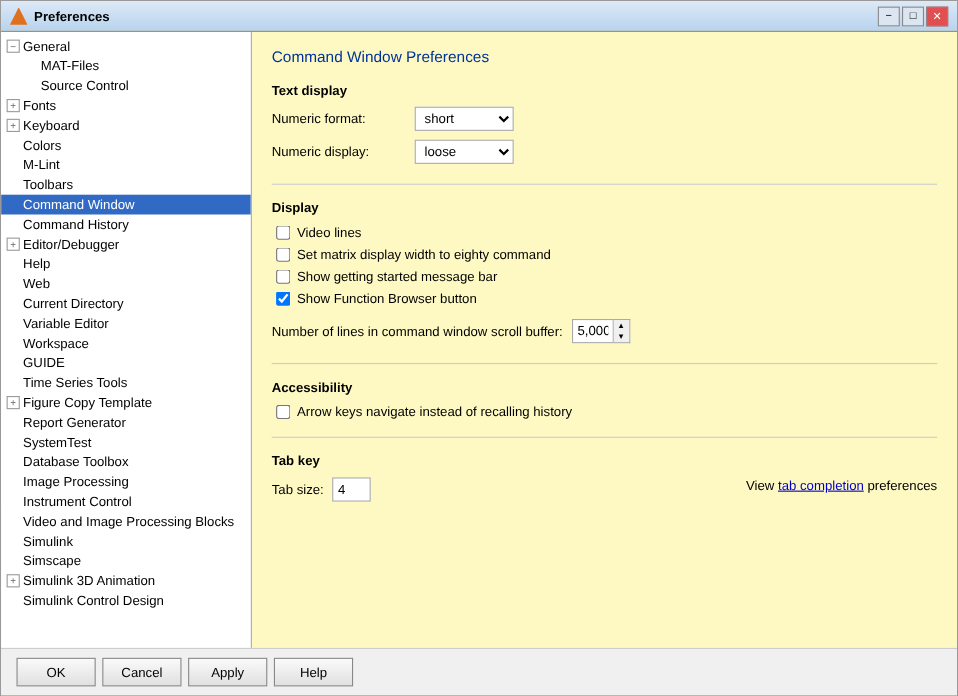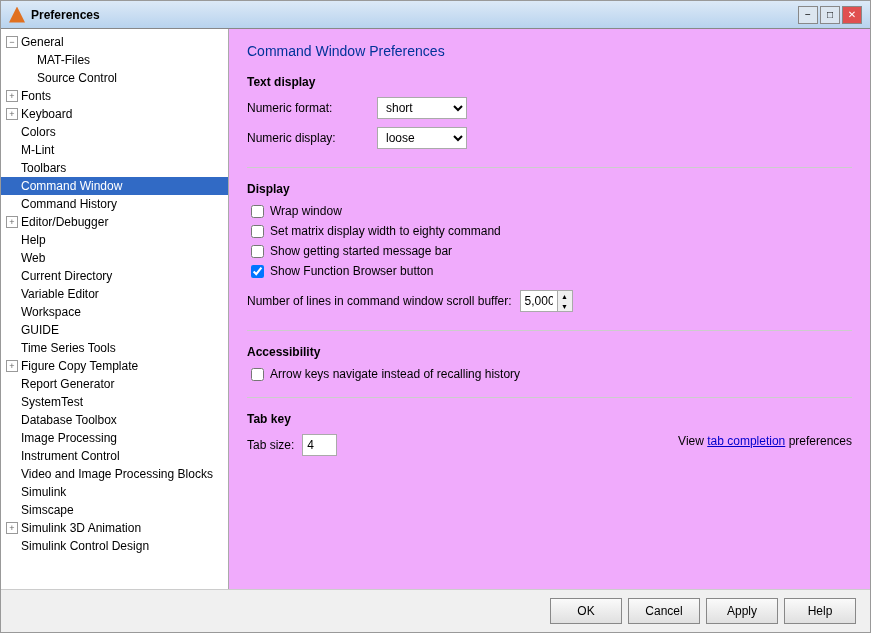--- a/index.html
+++ b/index.html
@@ -7,21 +7,21 @@
       font-family: 'Segoe UI', Tahoma, Arial, sans-serif;
       font-size: 12px;
       background: #f0f0f0;
       width: 871px;
       height: 633px;
       overflow: hidden;
     }
     .window {
       width: 871px;
       height: 633px;
-      background: #f0abfc;
+      background: #fef9c3;
       border: 1px solid #999;
       display: flex;
       flex-direction: column;
     }
     .title-bar {
       background: linear-gradient(to bottom, #dce9f7 0%, #b8d3ee 100%);
       height: 28px;
       display: flex;
       align-items: center;
       padding: 0 8px;
@@ -194,21 +194,20 @@
       font-size: 12px;
     }
     .tab-completion-link {
       color: #0000cc;
       text-decoration: underline;
       cursor: pointer;
     }
     
     .bottom-bar {
       display: flex;
-      justify-content: flex-end;
       align-items: center;
       padding: 8px 14px;
       border-top: 1px solid #ccc;
       background: #f0f0f0;
       gap: 6px;
       flex-shrink: 0;
     }
     .btn {
       height: 26px;
       min-width: 72px;
@@ -378,21 +377,21 @@
           <option>loose</option>
           <option>compact</option>
         </select>
       </div>
 
       <hr class="section-divider">
 
       <div class="section-header">Display</div>
       <div class="checkbox-row">
         <input type="checkbox" style="">
-        <span>Wrap window</span>
+        <span>Video lines</span>
       </div>
       <div class="checkbox-row">
         <input type="checkbox" style="">
         <span>Set matrix display width to eighty command</span>
       </div>
       <div class="checkbox-row">
         <input type="checkbox" style="">
         <span>Show getting started message bar</span>
       </div>
       <div class="checkbox-row">

